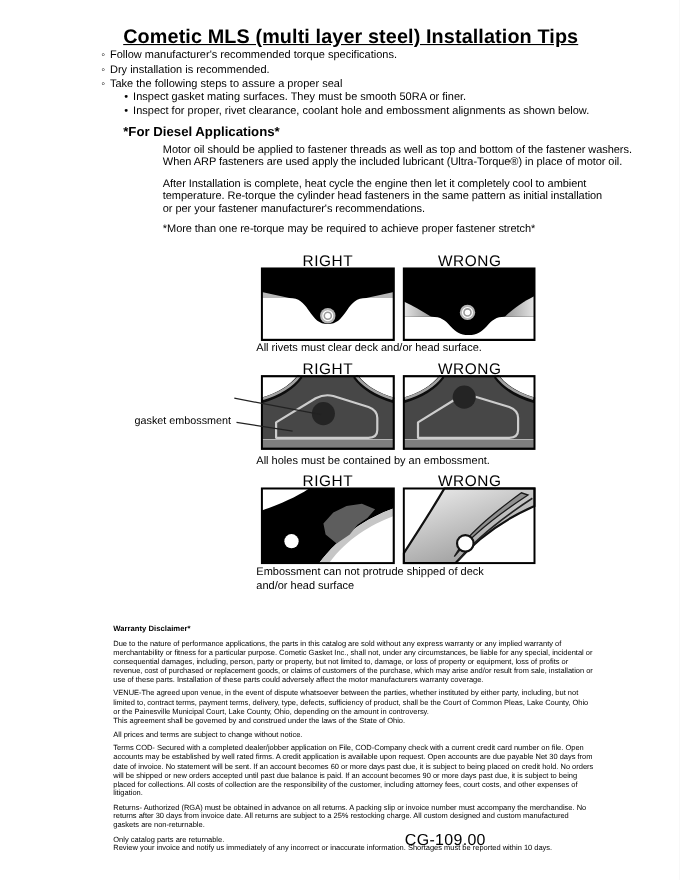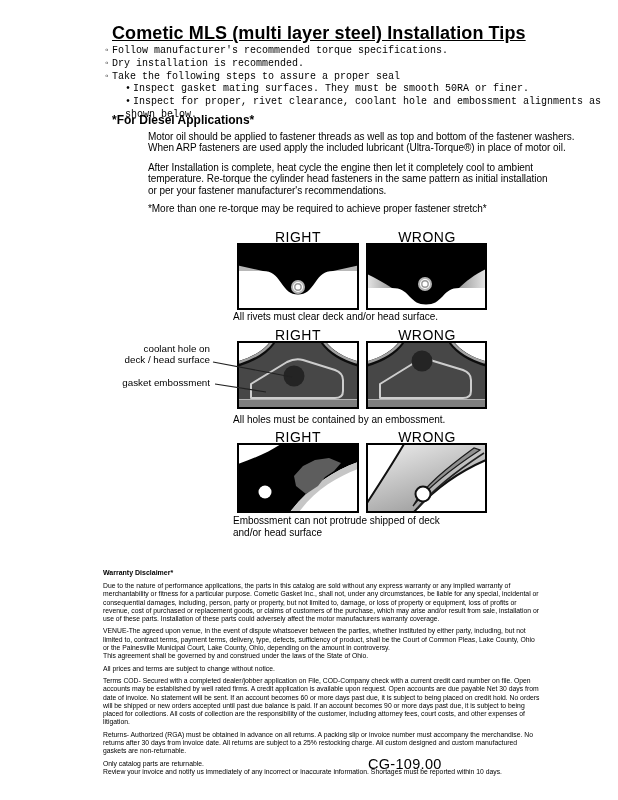--- a/index.html
+++ b/index.html
@@ -1,20 +1,20 @@
 <!DOCTYPE html>
 <html><head>
 <meta charset="utf-8">
 <style>
   html,body{margin:0;padding:0;background:#e9e9e9;}
   .page{position:relative;width:618px;height:800px;background:#ffffff;
         font-family:"Liberation Sans",sans-serif;color:#000;overflow:hidden;margin:0 auto;}
   .title{position:absolute;left:112px;top:23px;font-size:18px;font-weight:bold;
          text-decoration:underline;letter-spacing:.1px;}
-  .tips{position:absolute;left:104px;top:45px;font-size:10px;line-height:12.8px;font-family:Liberation Mono, monospace;}
+  .tips{position:absolute;left:92px;top:45px;font-size:10px;line-height:12.8px;}
   .tip{white-space:pre-line;}
   .tip.lvl1::before{content:"\25E6";display:inline-block;width:8px;font-size:10px;}
   .tip.lvl2{margin-left:21px;}
   .tip.lvl2::before{content:"\2022";display:inline-block;width:8px;font-size:10px;}
   .diesel-h{position:absolute;left:112px;top:113px;font-size:12px;font-weight:bold;}
   .diesel-p{position:absolute;left:112px;width:450px;font-size:10px;line-height:11.4px;
             white-space:pre-line;letter-spacing:-.05px;margin-left:36px;}
   .dg-head{position:absolute;width:122px;text-align:center;font-size:14px;
            letter-spacing:.5px;color:#000;}
   .dg-box{position:absolute;}
@@ -90,22 +90,20 @@
       </g>
       <rect x="1" y="1" width="119" height="65" fill="none" stroke="#000" stroke-width="2"></rect>
     </svg>
   </div>
 
   <div class="dg-cap" style="top:311px">All rivets must clear deck and/or head surface.</div>
 
   <div class="dg-head" style="left:237px;top:327px">RIGHT</div>
   <div class="dg-head" style="left:366px;top:327px">WRONG</div>
 
-  <div class="ann" style="top:344px">coolant hole on
-deck / head surface</div>
   <div class="ann" style="top:378px">gasket embossment</div>
 
   <div class="dg-box" style="left:237px;top:341px">
     <svg width="122" height="68" viewBox="0 0 122 68">
       <path fill="#474747" d="M1,67 V23 C15,19 28,12 36,1 H86 C94,12 107,19 121,23 V67 Z"></path>
       <path fill="none" stroke="#0d0d0d" stroke-width="5" d="M1,23 C15,19 28,12 36,1"></path>
       <path fill="none" stroke="#a2a2a2" stroke-width="2.5" d="M2,21.5 C15,17.5 27.5,11 35,1"></path>
       <path fill="none" stroke="#0d0d0d" stroke-width="5" d="M121,23 C107,19 94,12 86,1"></path>
       <path fill="none" stroke="#a2a2a2" stroke-width="2.5" d="M120,21.5 C107,17.5 94.5,11 87,1"></path>
       <rect x="1" y="58.5" width="120" height="7.5" fill="#7e7e7e"></rect>

